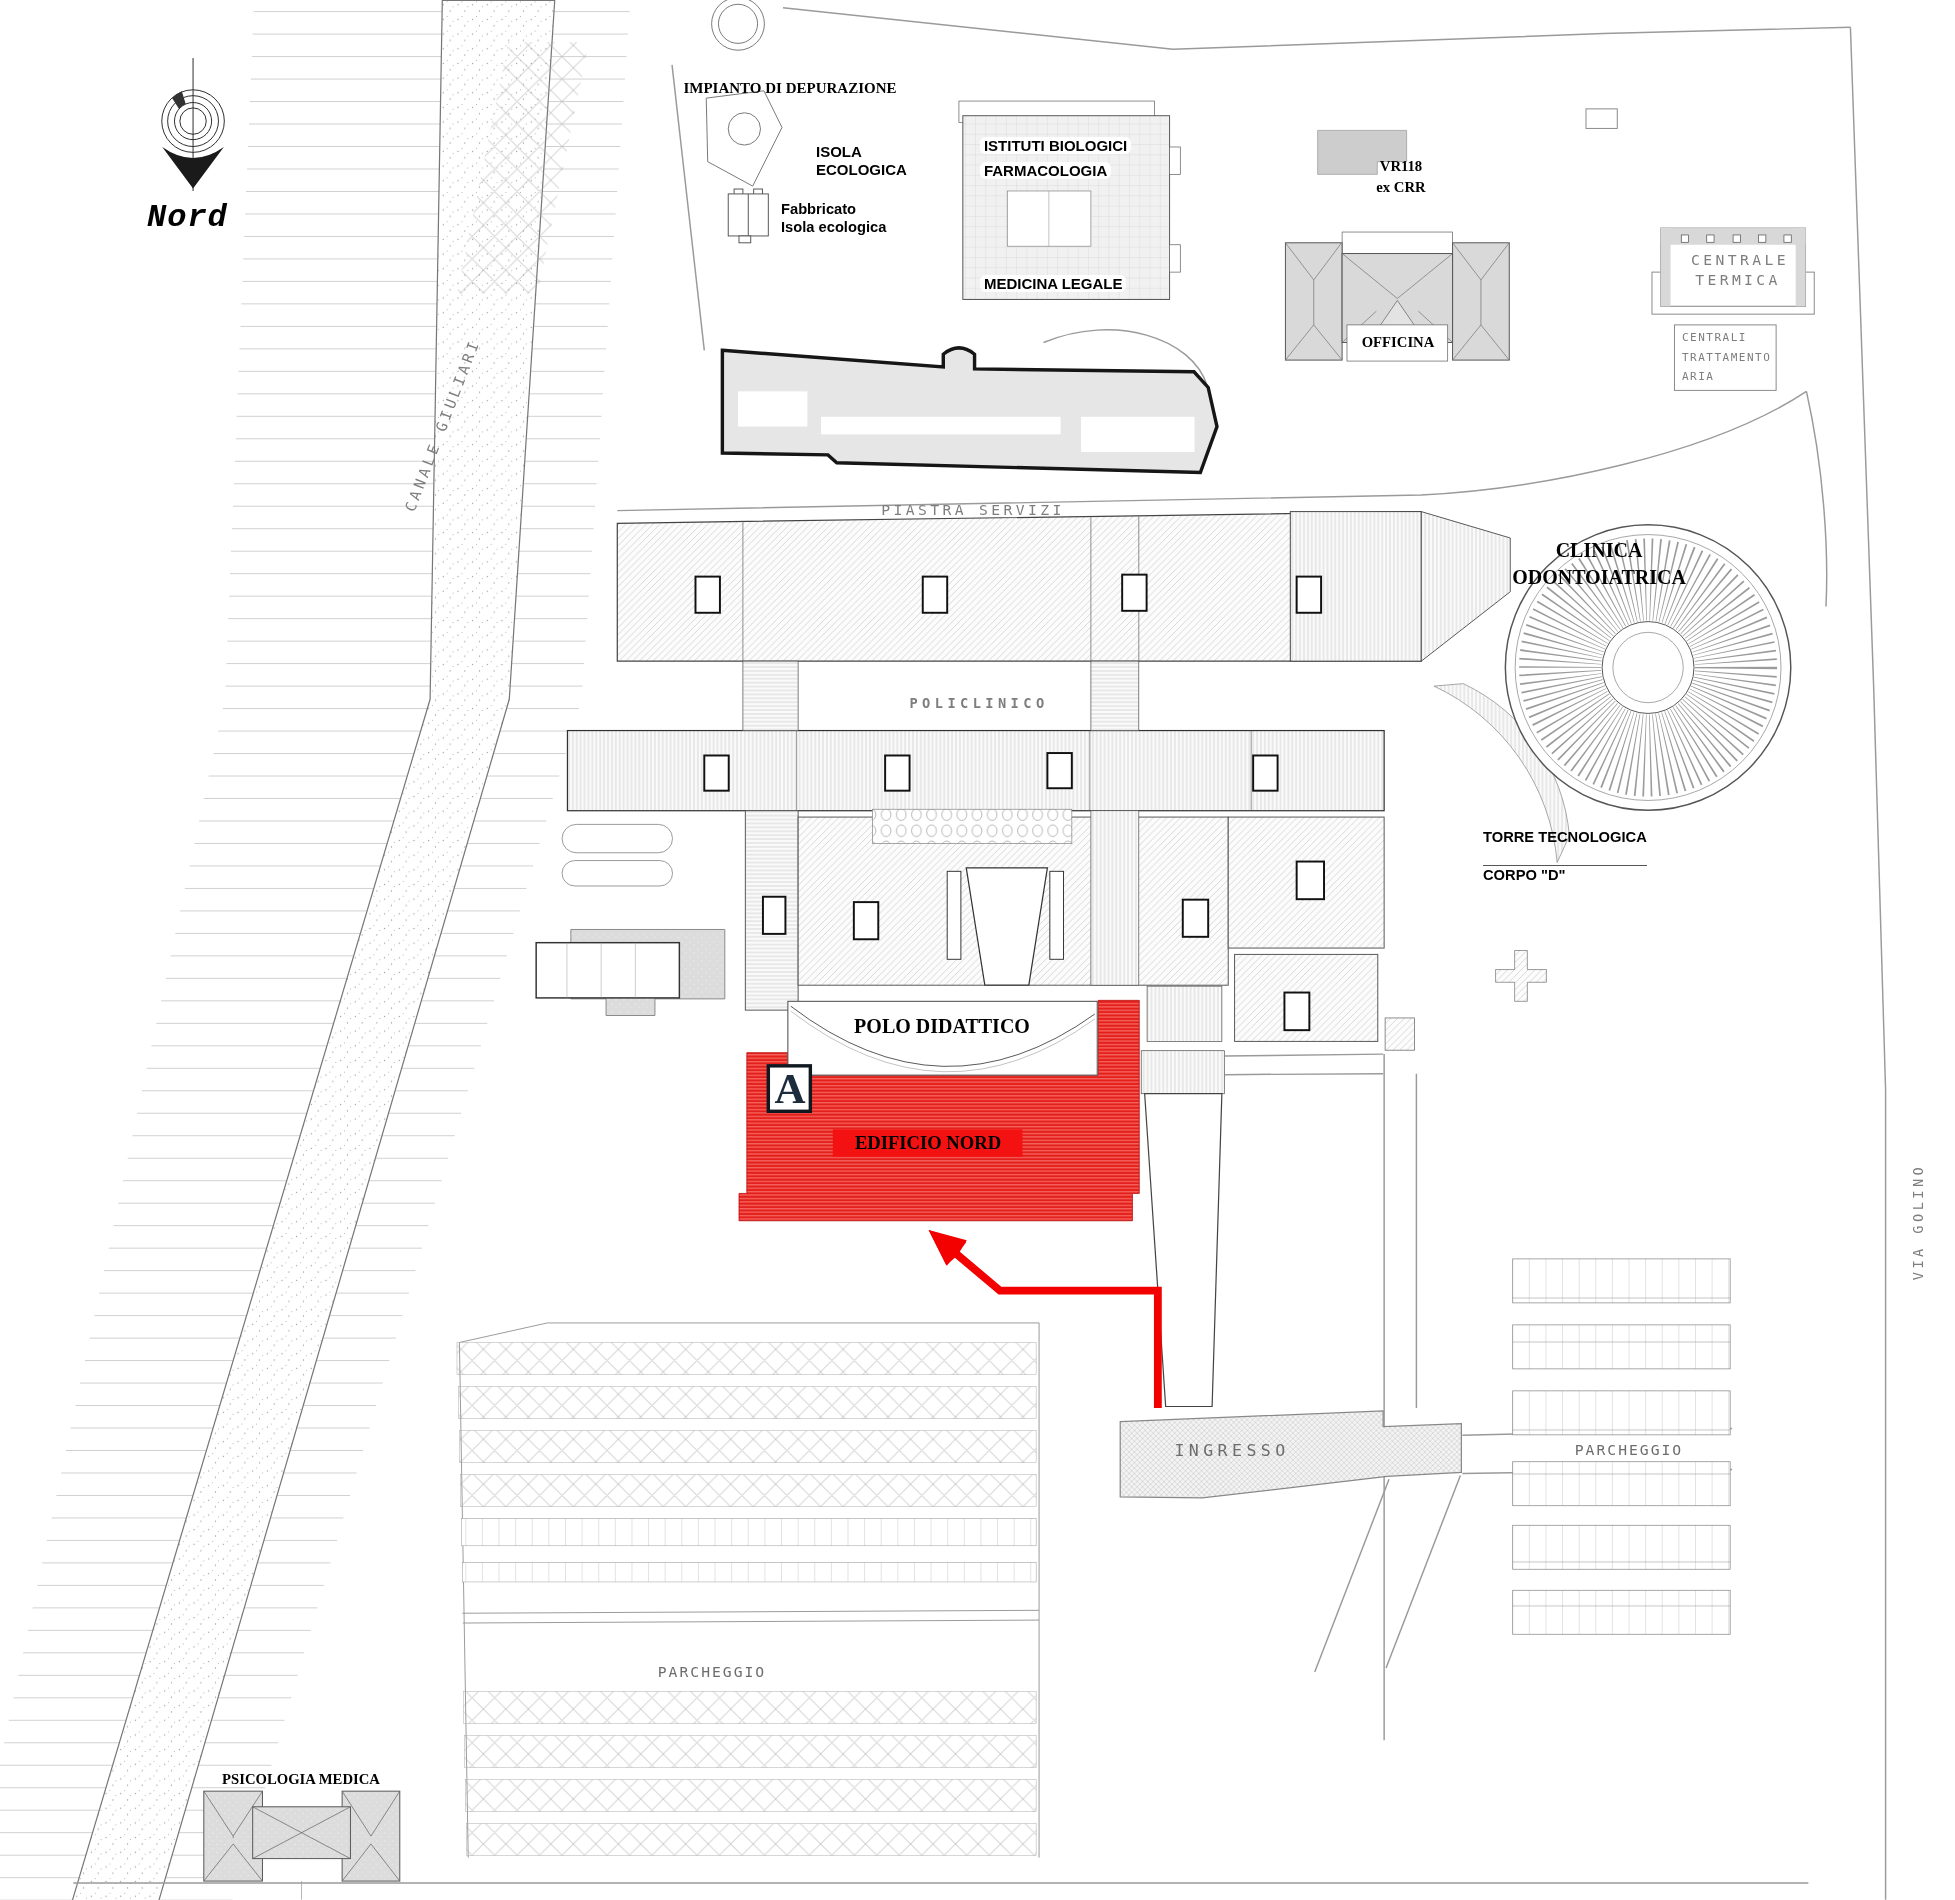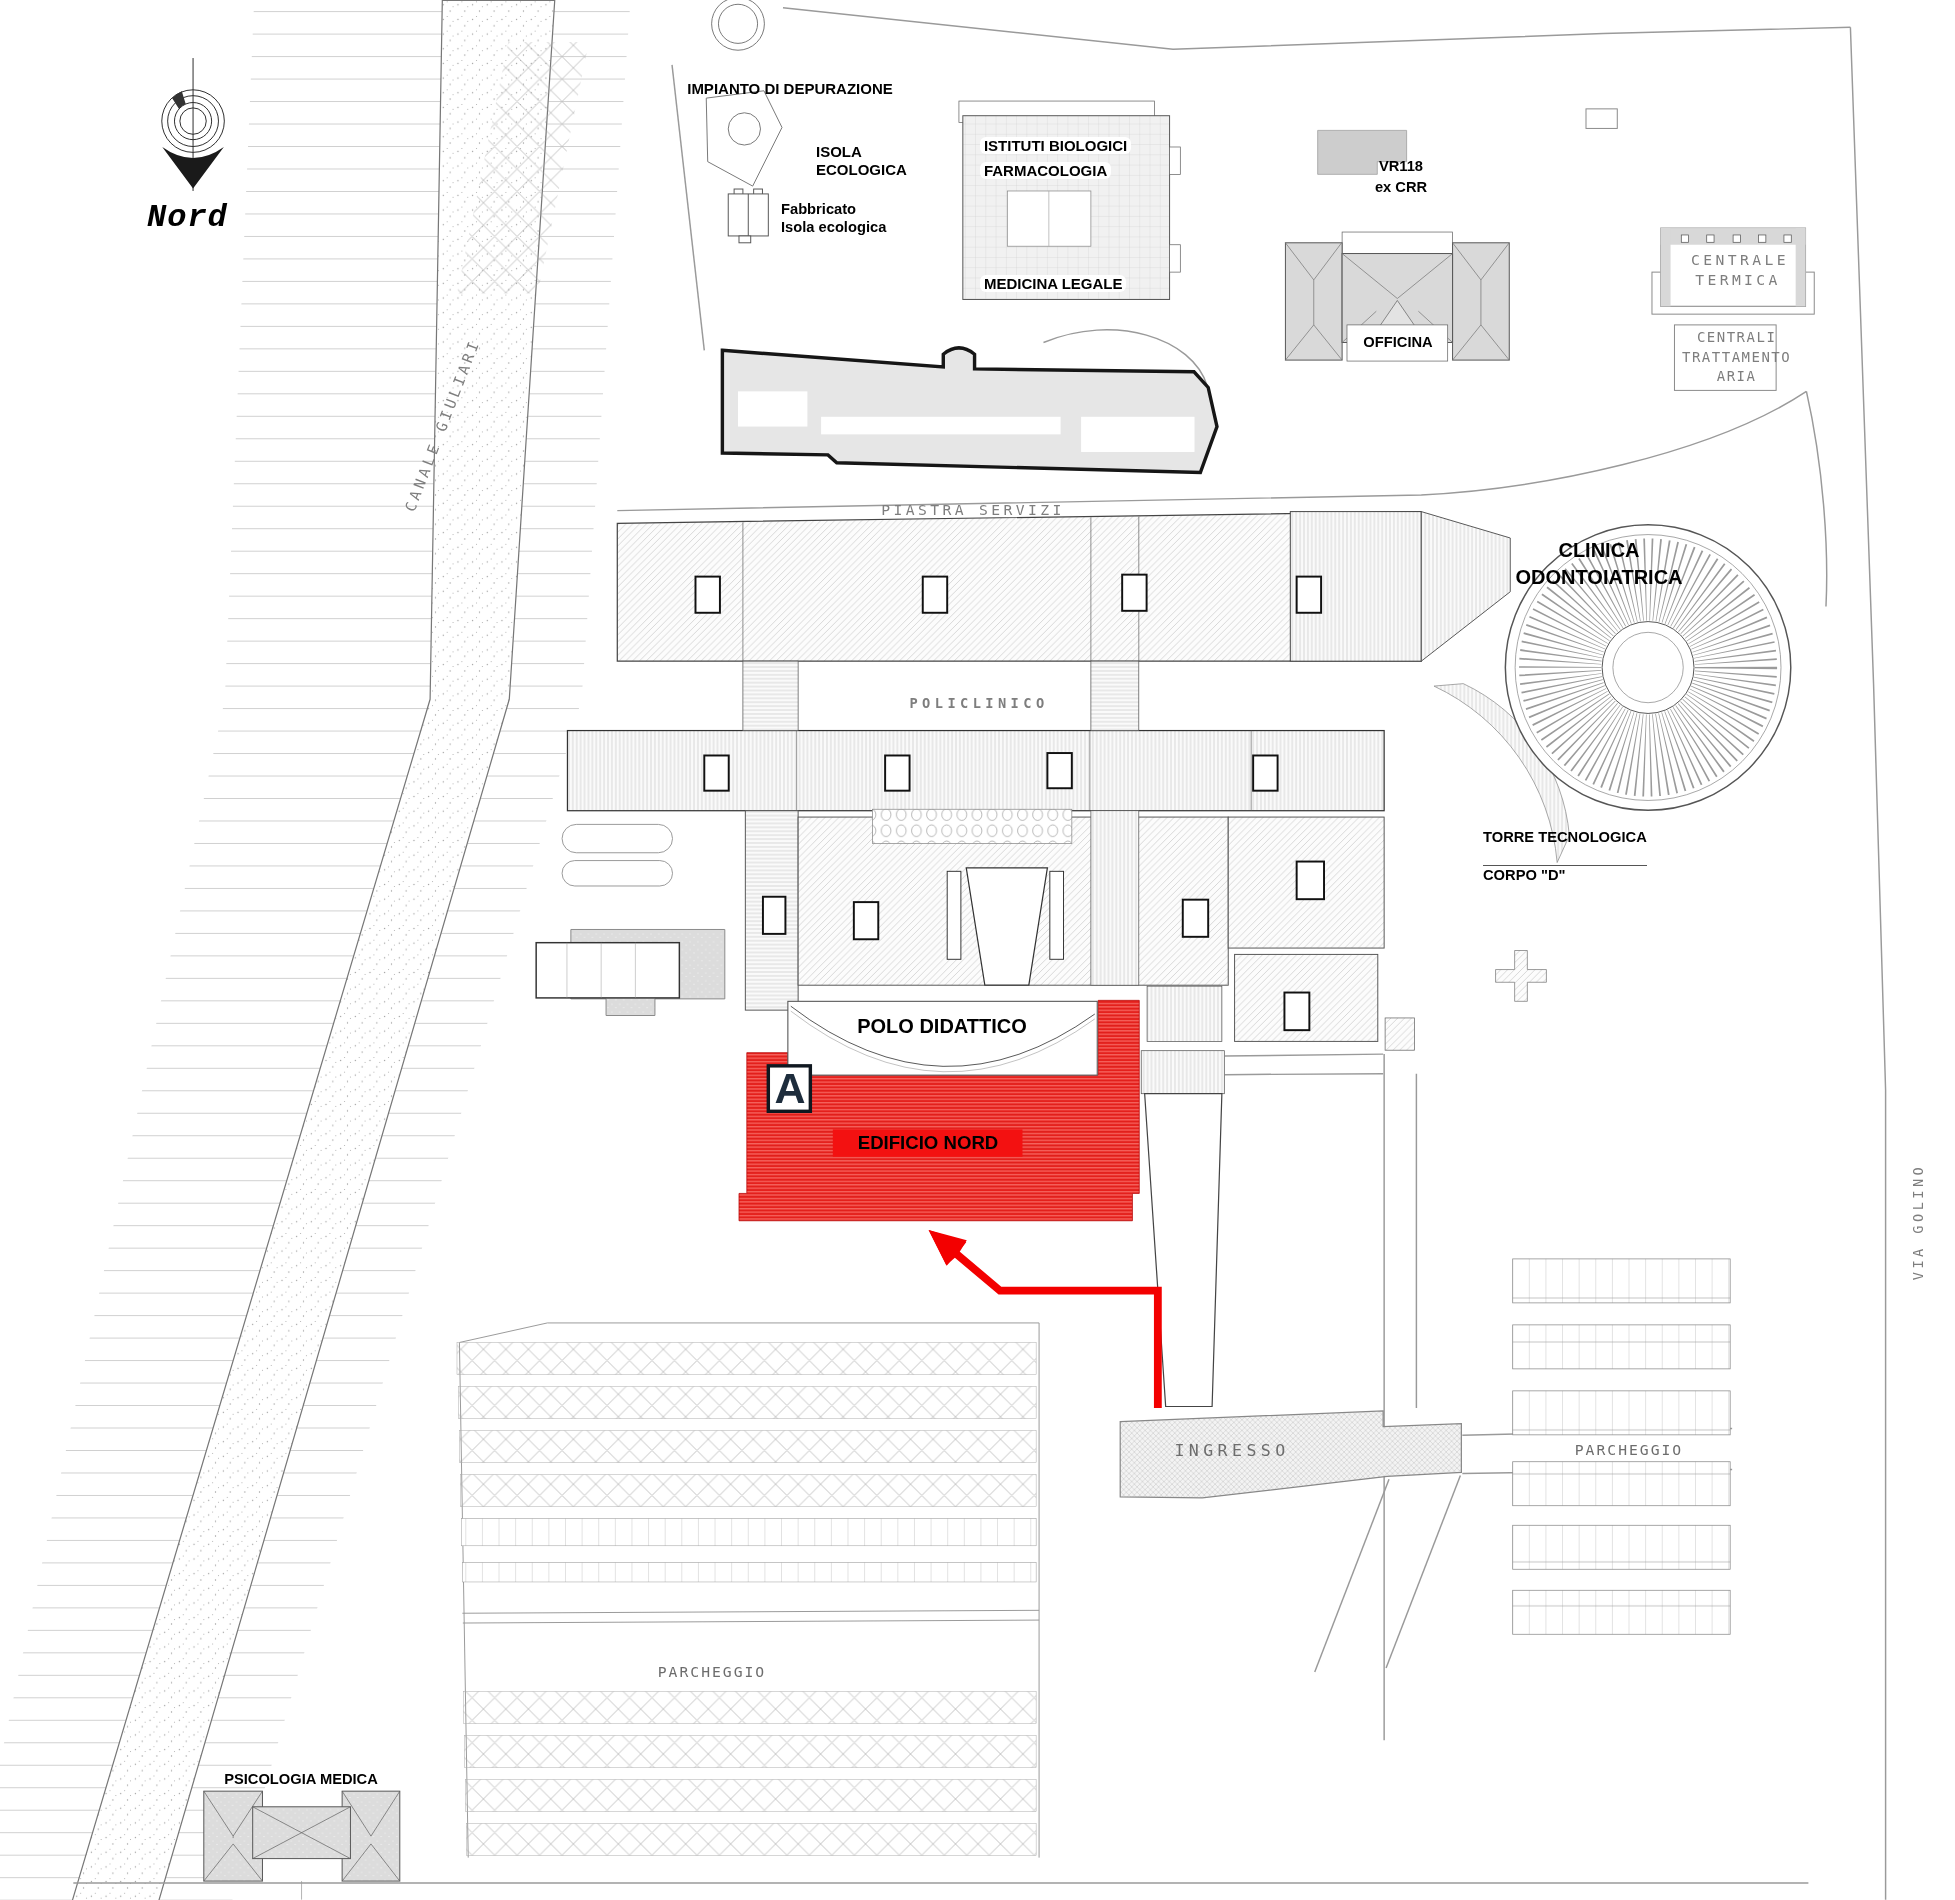--- a/index.html
+++ b/index.html
@@ -1,20 +1,20 @@
 <!DOCTYPE html>
 <html style="font-size:7.8px"><head>
 <meta charset="utf-8">
 <style>
   html,body{margin:0;padding:0;background:#ffffff;}
   #map{position:relative;width:1955px;height:1901px;background:#ffffff;overflow:hidden;
        font-family:"Liberation Sans", sans-serif;}
   #base{position:absolute;left:0;top:0;}
   .lbl{position:absolute;white-space:nowrap;color:#000;}
-  .ctr{transform:translate(-50%,-50%);text-align:center;}
+  .ctr{transform:translate(-50%,-50%);text-align:center;font-family:Liberation Serif, serif;}
   .tech{font-family:"DejaVu Sans Mono", monospace;font-weight:normal;color:#7e7e7e;}
   .nord{font-size:32px;font-weight:bold;font-style:italic;letter-spacing:1px;}
   .b31{font-size:15px;font-weight:bold;}
   .b30{font-size:14.7px;font-weight:bold;}
   .b40{font-size:20px;font-weight:bold;}
   .lh36{line-height:17.6px;}
   .t30{font-size:14.7px;letter-spacing:3.4px;}
   .t28{font-size:13.7px;letter-spacing:4.4px;font-weight:bold;}
   .t34{font-size:16.6px;letter-spacing:4.4px;color:#6d6d6d;}
   .whitebg{background:#fff;padding:0 3.9px;border-radius:6px;}
@@ -335,21 +335,21 @@
 <div class="lbl b31 whitebg" style="left:980px;top:275px;">MEDICINA LEGALE</div>
 
 <div class="lbl b30 ctr" style="left:1401px;top:166px;">VR118</div>
 <div class="lbl b30 ctr" style="left:1401px;top:187px;">ex CRR</div>
 
 <div class="lbl b30 ctr" style="left:1398px;top:342px;">OFFICINA</div>
 
 <div class="lbl tech t30 ctr" style="left:1740px;top:259px;">CENTRALE</div>
 <div class="lbl tech t30 ctr" style="left:1738px;top:279px;">TERMICA</div>
 
-<div class="lbl tech" style="left:1682px;top:328px;font-size:14px;letter-spacing:1.5px;line-height:19.6px;text-align:center;">
+<div class="lbl tech" style="left:1682px;top:328px;font-size:11px;letter-spacing:1.5px;line-height:19.6px;">
   <div>CENTRALI</div>
   <div>TRATTAMENTO</div>
   <div>ARIA</div>
 </div>
 
 <div class="lbl tech t30 ctr" style="left:929px;top:509px;margin-left:44px;">PIASTRA SERVIZI</div>
 
 <div class="lbl b40 ctr" style="left:1599px;top:550px;">CLINICA</div>
 <div class="lbl b40 ctr" style="left:1599px;top:577px;">ODONTOIATRICA</div>
 

